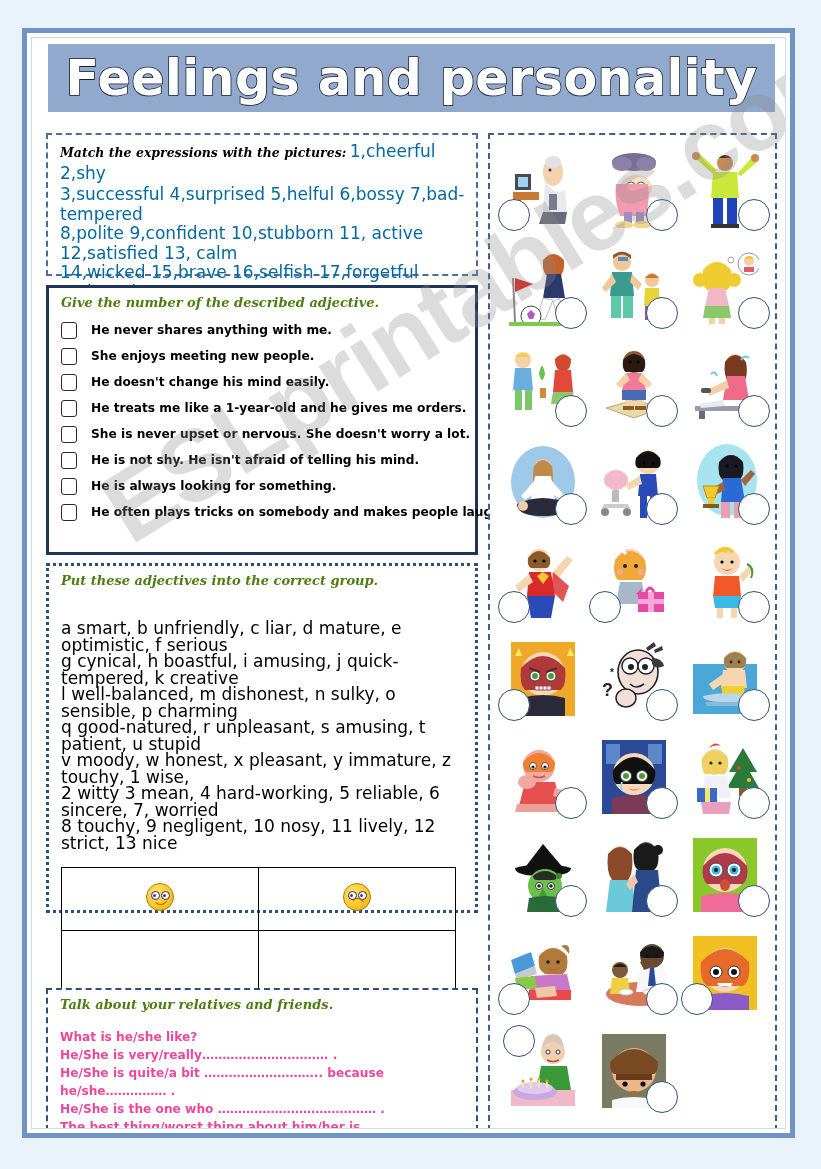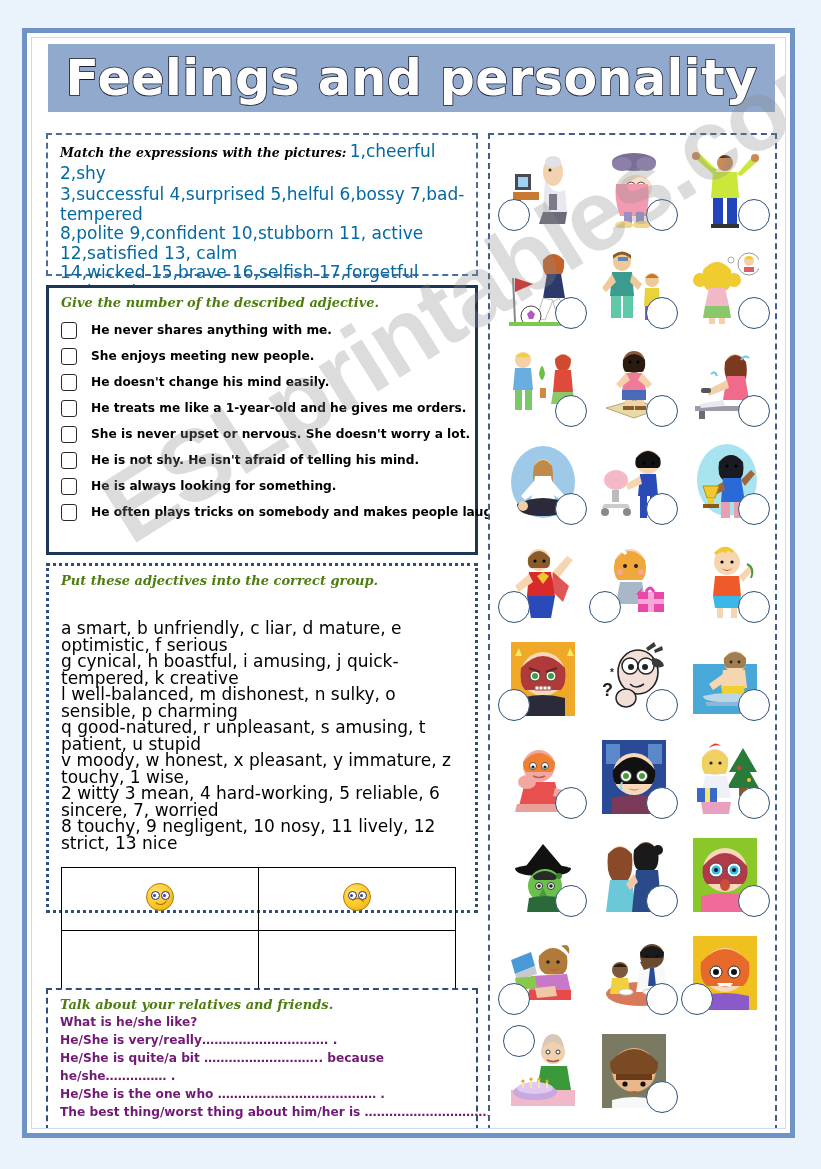--- a/index.html
+++ b/index.html
@@ -238,26 +238,26 @@
   }
   .smiley.sad .mouth {
     bottom: 4px;
     border-bottom-color: transparent;
     border-top-color: #9a6e07;
     border-radius: 13px 13px 0 0;
   }
 
   
   #box4 { top: 855px; height: 143px; }
-  #box4 .ex-head { margin-bottom: 1px; }
+  #box4 .ex-head { margin-bottom: 16px; }
   .talk-line {
     font-size: 12.2px;
     font-weight: bold;
     line-height: 18px;
-    color: #701a75;
+    color: #ec4899;
     font-family: "DejaVu Sans", sans-serif;
     white-space: nowrap;
   }
 
   
   #pic-grid {
     position: absolute;
     inset: 5px 4px 5px 7px;
     display: grid;
     grid-template-columns: repeat(3, 1fr);

